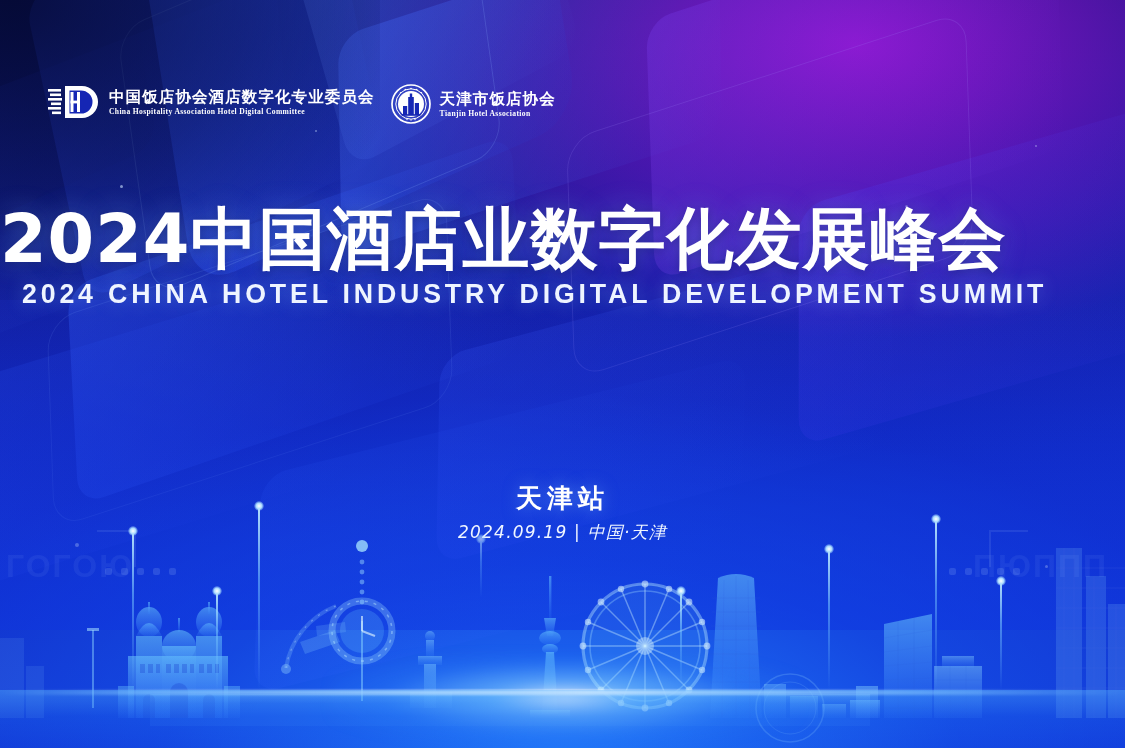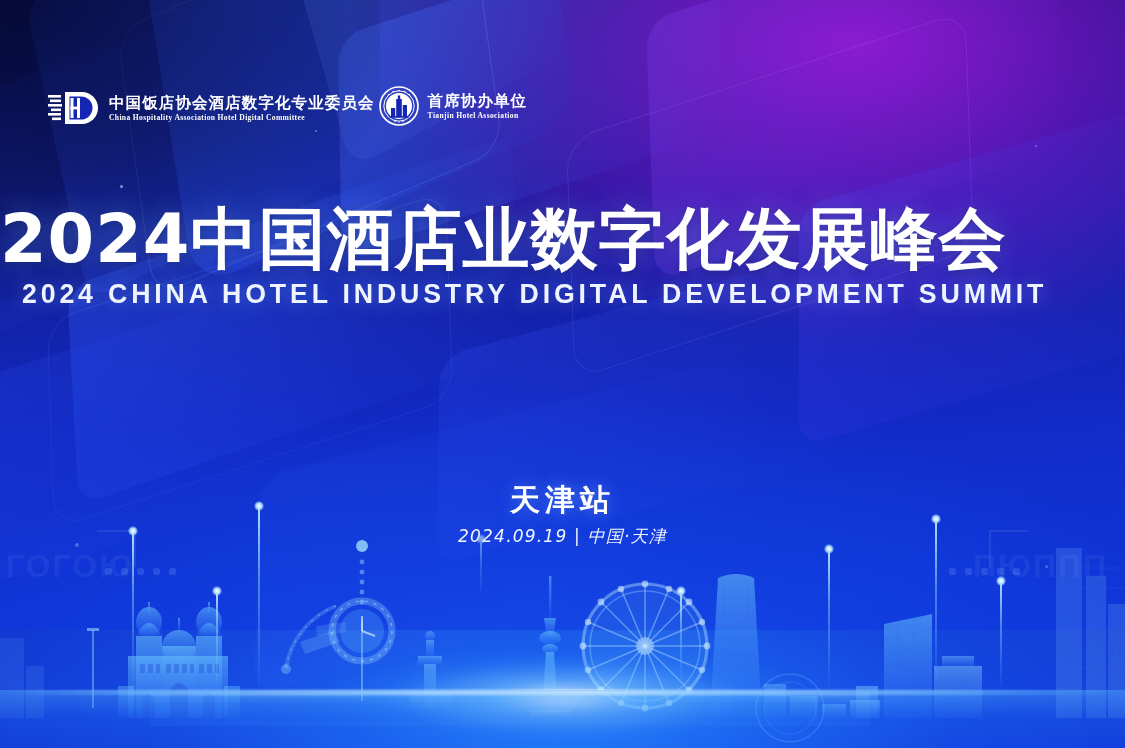--- a/index.html
+++ b/index.html
@@ -43,21 +43,21 @@
 
   
   .mid-veil{ position:absolute; left:0; top:300px; width:1125px; height:330px;
     background:linear-gradient(180deg, rgba(17,36,190,0) 0%, rgba(14,45,215,.34) 40%, rgba(14,52,225,.50) 100%);
     pointer-events:none; }
 
   
   .dot{ position:absolute; background:#cfe4ff; border-radius:50%; pointer-events:none; }
 
   
-  #logo-bar{ position:absolute; left:48px; top:84px; height:42px; display:flex; align-items:flex-end; gap:4px; }
+  #logo-bar{ position:absolute; left:48px; top:84px; height:42px; display:flex; align-items:flex-start; gap:16px; }
   .logo-group{ display:flex; align-items:center; gap:9px; }
   .logo-text{ display:flex; flex-direction:column; justify-content:center; }
   .logo-cn{ color:#fff; font-size:15.5px; font-weight:bold; letter-spacing:1.1px; line-height:1.18;
             font-family:"DejaVu Sans","Liberation Sans",sans-serif; white-space:nowrap; }
   .logo-en{ color:#ffffff; font-size:7.6px; font-weight:bold; letter-spacing:.35px; line-height:1.25;
             font-family:"Liberation Serif","DejaVu Serif",serif; white-space:nowrap; margin-top:1px; }
   .logo-mark{ flex:0 0 auto; }
 
   
   #title-block{ position:absolute; left:0; top:205px; width:980px; text-align:center; }
@@ -75,21 +75,21 @@
   }
 
   
   #org-block{ position:absolute; left:0; top:350px; width:1125px; text-align:center; }
   .org-line{ color:#ffffff; font-size:21.5px; line-height:1; letter-spacing:.4px; white-space:nowrap;
              font-family:"DejaVu Sans","Liberation Sans",sans-serif;
              text-shadow:0 1px 7px rgba(0,16,80,.45); margin-bottom:14px; }
 
   
   #station-block{ position:absolute; left:0; top:485px; width:1125px; text-align:center; }
-  #station-name{ color:#ffffff; font-size:30px; font-weight:bold; letter-spacing:5px; line-height:1;
+  #station-name{ color:#ffffff; font-size:26px; font-weight:bold; letter-spacing:5px; line-height:1;
                  font-family:"DejaVu Sans","Liberation Sans",sans-serif;
                  text-shadow:0 0 16px rgba(130,190,255,.5); }
   #station-date{ margin-top:13px; color:#f0f6ff; font-size:17px; letter-spacing:1.2px; line-height:1;
                  font-family:"DejaVu Sans","Liberation Sans",sans-serif;font-style:italic; }
 
   
   #skyline{ position:absolute; left:0; bottom:0; width:1125px; height:230px; pointer-events:none; }
 
   
   .pole{ position:absolute; bottom:58px; width:2px; pointer-events:none;
@@ -211,21 +211,21 @@
             <circle cx="14.3" cy="5.6" r="0.8"></circle>
           <circle cx="25.7" cy="5.6" r="0.8"></circle>
             <circle cx="9.6" cy="8.7" r="0.8"></circle>
           <circle cx="30.4" cy="8.7" r="0.8"></circle>
           <circle cx="16" cy="35.5" r="0.7"></circle>
             <circle cx="20" cy="36.1" r="0.7"></circle>
           <circle cx="24" cy="35.5" r="0.7"></circle>
         </g>
       </svg>
       <div class="logo-text">
-        <div class="logo-cn">首席协办单位</div>
+        <div class="logo-cn">天津市饭店协会</div>
         <div class="logo-en">Tianjin Hotel Association</div>
       </div>
     </div>
 
   </div>
 
   <div id="title-block">
     <div id="title-cn">2024中国酒店业数字化发展峰会</div>
     <div id="title-en">2024 CHINA HOTEL INDUSTRY DIGITAL DEVELOPMENT SUMMIT</div>
   </div>

